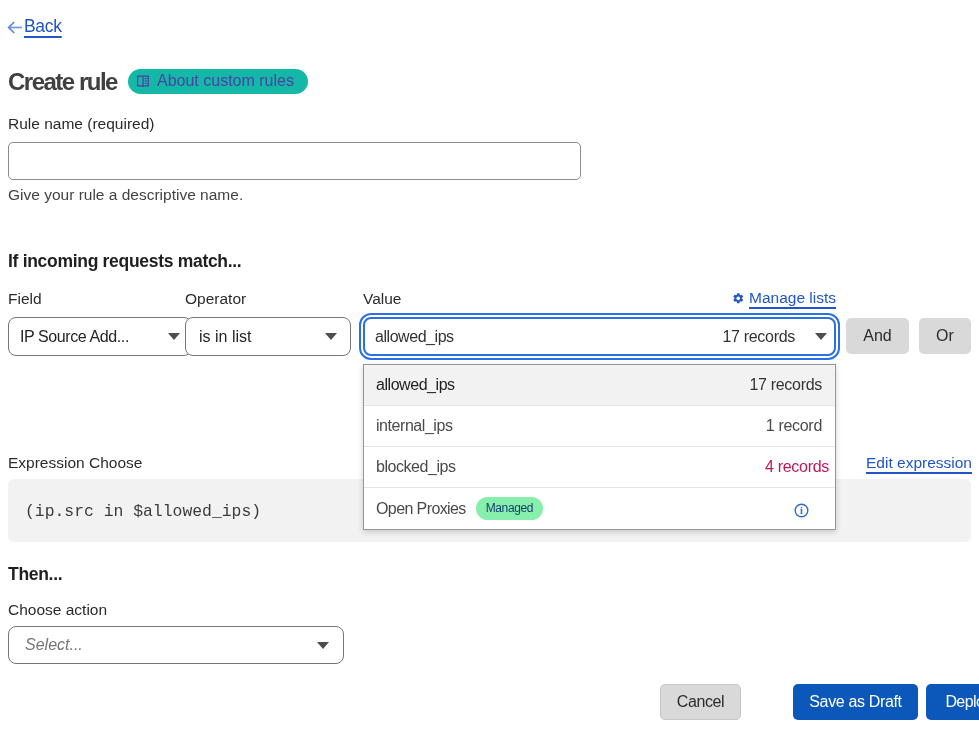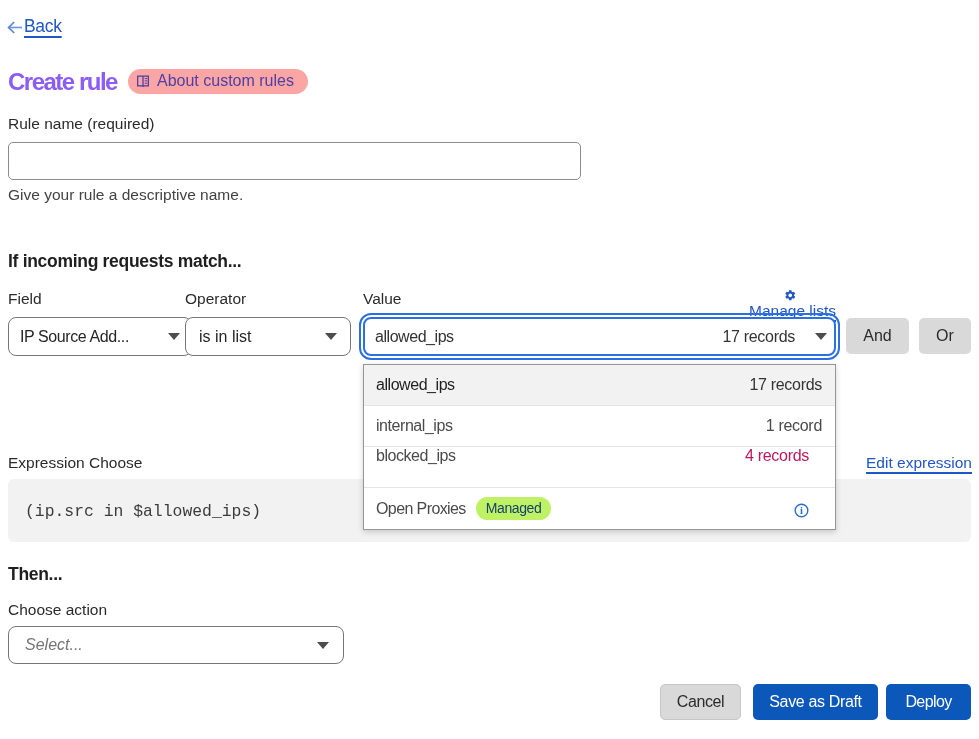--- a/index.html
+++ b/index.html
@@ -4,55 +4,55 @@
 <style>
   * { margin:0; padding:0; box-sizing:border-box; }
   html,body { background:#fff; }
   body { font-family:"Liberation Sans", sans-serif; width:979px; height:739px; position:relative; overflow:hidden; }
   .abs { position:absolute; }
   .lbl { font-size:15.5px; color:#2b2b2b; }
   .link { color:#2056c8; text-decoration:underline; }
   .sel { background:#fff; border:1px solid #767676; border-radius:8px; display:flex; align-items:center; }
   .caret { width:0; height:0; border-left:6px solid transparent; border-right:6px solid transparent; border-top:7.5px solid #4d4d4d; }
   .graybtn { background:#d9d9d9; border-radius:5px; display:flex; align-items:center; justify-content:center; font-size:16px; color:#2b2b2b; }
-  .bluebtn { background:#0b57ba; border-radius:5px; display:flex; align-items:center; justify-content:center; font-size:16px; color:#fff; }
+  .bluebtn { background:#0b57ba; border-radius:5px; display:flex; align-items:center; justify-content:center; font-size:16px; color:#fff;margin-left:40px; }
 </style>
 </head>
 <body>
 
 <svg class="abs" style="left:7px; top:21px;" width="16" height="13" viewBox="0 0 16 13">
   <line x1="2.2" y1="6.5" x2="15" y2="6.5" stroke="#6f97e4" stroke-width="1.7"></line>
   <path d="M7.2 1 L1.6 6.5 L7.2 12" fill="none" stroke="#5b84dd" stroke-width="1.7"></path>
 </svg>
 <div class="abs link" style="left:24px; top:16px; font-size:17.5px; letter-spacing:-0.3px; text-decoration-thickness:2px; text-underline-offset:3.5px;">Back</div>
 
-<div class="abs" style="left:8px; top:68px; font-size:24px; font-weight:bold; letter-spacing:-1.5px; color:#8b5cf6;">Create rule</div>
+<div class="abs" style="left:8px; top:68px; font-size:24px; font-weight:bold; letter-spacing:-1.5px; color:#404040;">Create rule</div>
 
-<div class="abs" style="left:128px; top:68.5px; height:25px; background:#fca5a5; border-radius:12.5px; display:flex; align-items:center; padding:0 14px 0 9px;">
+<div class="abs" style="left:128px; top:68.5px; height:25px; background:#14b8a6; border-radius:12.5px; display:flex; align-items:center; padding:0 14px 0 9px;">
   <svg width="12" height="12" viewBox="0 0 12 12" style="margin-right:8px;">
     <rect x="0.65" y="1.15" width="10.7" height="9.7" fill="none" stroke="#4d41a5" stroke-width="1.3"></rect>
     <line x1="6" y1="1.2" x2="6" y2="11.9" stroke="#4d41a5" stroke-width="1.3"></line>
     <line x1="7.7" y1="3.6" x2="10.2" y2="3.6" stroke="#4d41a5" stroke-width="1"></line>
     <line x1="7.7" y1="5.9" x2="10.2" y2="5.9" stroke="#4d41a5" stroke-width="1"></line>
     <line x1="7.7" y1="8.2" x2="10.2" y2="8.2" stroke="#4d41a5" stroke-width="1"></line>
   </svg>
   <span style="font-size:16px; color:#4d41a5;">About custom rules</span>
 </div>
 
 <div class="abs lbl" style="left:8px; top:114.5px;">Rule name (required)</div>
 <div class="abs" style="left:8px; top:142px; width:573px; height:38px; border:1px solid #8c8c8c; border-radius:5px; background:#fff;"></div>
 <div class="abs" style="left:8px; top:186px; font-size:15.5px; color:#434343;">Give your rule a descriptive name.</div>
 
 <div class="abs" style="left:8px; top:251px; font-size:17.5px; font-weight:bold; letter-spacing:-0.3px; color:#1f1f1f;">If incoming requests match...</div>
 
 <div class="abs lbl" style="left:8px; top:289.5px;">Field</div>
 <div class="abs lbl" style="left:185px; top:289.5px;">Operator</div>
 <div class="abs lbl" style="left:363px; top:289.5px;">Value</div>
 
-<div class="abs" style="right:143px; top:289px; display:flex; align-items:center;flex-direction:column;">
+<div class="abs" style="right:143px; top:289px; display:flex; align-items:center;">
   <svg width="12.5" height="12.5" viewBox="0 0 24 24" style="margin-right:4px;">
     <path fill="#2056c8" d="M19.14 12.94c.04-.3.06-.61.06-.94 0-.32-.02-.64-.07-.94l2.03-1.58c.18-.14.23-.41.12-.61l-1.92-3.32c-.12-.22-.37-.29-.59-.22l-2.39.96c-.5-.38-1.03-.7-1.62-.94l-.36-2.54c-.04-.24-.24-.41-.48-.41h-3.84c-.24 0-.43.17-.47.41l-.36 2.54c-.59.24-1.13.57-1.62.94l-2.39-.96c-.22-.08-.47 0-.59.22L2.74 8.87c-.12.21-.08.47.12.61l2.03 1.58c-.05.3-.09.63-.09.94s.02.64.07.94l-2.03 1.58c-.18.14-.23.41-.12.61l1.92 3.32c.12.22.37.29.59.22l2.39-.96c.5.38 1.03.7 1.62.94l.36 2.54c.05.24.24.41.48.41h3.84c.24 0 .44-.17.47-.41l.36-2.54c.59-.24 1.13-.56 1.62-.94l2.39.96c.22.08.47 0 .59-.22l1.92-3.32c.12-.22.07-.47-.12-.61l-2.01-1.58zM12 15.6c-1.98 0-3.6-1.62-3.6-3.6s1.62-3.6 3.6-3.6 3.6 1.62 3.6 3.6-1.62 3.6-3.6 3.6z"></path>
   </svg>
   <span class="link" style="font-size:15.5px; text-decoration-thickness:1.5px; text-underline-offset:3.5px;">Manage lists</span>
 </div>
 
 <div class="abs sel" style="left:8px; top:317px; width:184px; height:39px; padding:0 11px;">
   <span style="font-size:16px; letter-spacing:-0.4px; color:#262626;">IP Source Add...</span>
   <span class="caret" style="margin-left:auto;"></span>
 </div>
@@ -89,25 +89,25 @@
 
 <div class="abs" style="left:363px; top:364px; width:473px; background:#fff; border:1px solid #969696; box-shadow:0 2px 6px rgba(0,0,0,0.18); z-index:5;">
   <div style="height:41px; background:#f2f2f2; display:flex; align-items:center; padding:0 13px 0 12px; border-bottom:1px solid #e4e4e4;">
     <span style="font-size:16px; letter-spacing:-0.45px; color:#1f1f1f;">allowed_ips</span>
     <span style="margin-left:auto; font-size:16px; letter-spacing:-0.3px; color:#333;">17 records</span>
   </div>
   <div style="height:41px; display:flex; align-items:center; padding:0 13px 0 12px; border-bottom:1px solid #e4e4e4;">
     <span style="font-size:16px; letter-spacing:-0.45px; color:#4a4a4a;">internal_ips</span>
     <span style="margin-left:auto; font-size:16px; letter-spacing:-0.3px; color:#4a4a4a;">1 record</span>
   </div>
-  <div style="height:41px; display:flex; padding:0 26px 0 12px; border-bottom:1px solid #e4e4e4;">
+  <div style="height:41px; display:flex; align-items:center; padding:0 6px 0 12px; border-bottom:1px solid #e4e4e4;">
     <span style="font-size:16px; letter-spacing:-0.45px; color:#4a4a4a;">blocked_ips</span>
     <span style="margin-left:auto; font-size:16px; letter-spacing:-0.3px; color:#be185d;">4 records</span>
   </div>
   <div style="height:41px; display:flex; align-items:center; padding:0 13px 0 12px;">
     <span style="font-size:16px; letter-spacing:-0.6px; color:#4a4a4a;">Open Proxies</span>
-    <span style="margin-left:10px; background:#bef264; color:#16406f; font-size:14px; letter-spacing:-0.4px; height:23px; line-height:23px; padding:0 10px; border-radius:12px;">Managed</span>
+    <span style="margin-left:10px; background:#86efac; color:#16406f; font-size:12px; letter-spacing:-0.4px; height:23px; line-height:23px; padding:0 10px; border-radius:12px;">Managed</span>
     <svg style="margin-left:auto; margin-right:13px; margin-top:4px;" width="15" height="15" viewBox="0 0 15 15">
       <circle cx="7.5" cy="7.5" r="6.3" fill="none" stroke="#2b6bd0" stroke-width="1.4"></circle>
       <text x="7.5" y="11.2" text-anchor="middle" font-family="Liberation Serif, serif" font-weight="bold" font-size="10.5" fill="#2b6bd0">i</text>
     </svg>
   </div>
 </div>
 
 </body></html>

